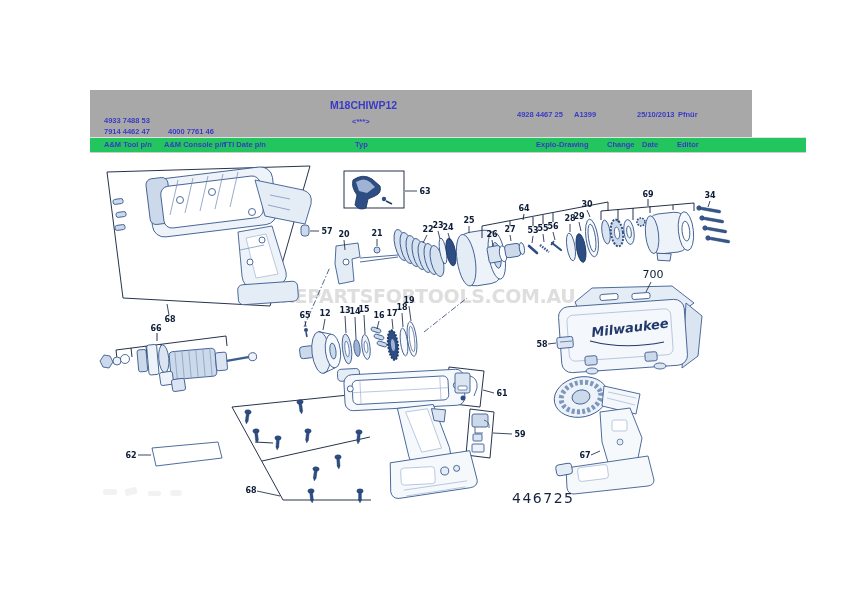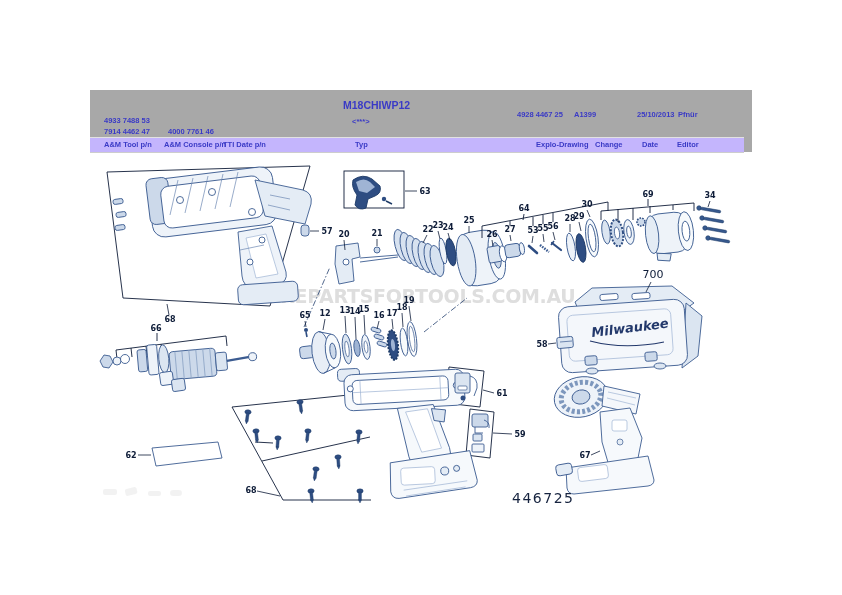--- a/index.html
+++ b/index.html
@@ -1,22 +1,22 @@
 <!DOCTYPE html>
 <html><head>
 <meta charset="utf-8">
 <style>
   html,body{margin:0;padding:0;background:#fff;}
   .page{position:relative;width:842px;height:595px;background:#ffffff;overflow:hidden;
         font-family:"Liberation Sans",sans-serif;}
   .titleblock{position:absolute;left:90px;top:90px;width:662px;height:62px;background:#a8a8a8;}
   .titleblock span,.titleblock div.t{position:absolute;white-space:nowrap;color:#3a3ac6;
         font-weight:bold;font-size:7.5px;line-height:8px;}
-  .hdr-title{position:absolute;left:240px;top:9px;color:#3a3ac6;font-weight:bold;font-size:10.5px;margin-left:13px;}
-  .hdr-strip{position:absolute;left:0;top:47px;width:654px;height:14px;background:#c4b5fd;
+  .hdr-title{position:absolute;left:240px;top:9px;color:#3a3ac6;font-weight:bold;font-size:10.5px;}
+  .hdr-strip{position:absolute;left:0;top:47px;width:716px;height:14px;background:#22c55e;
         border-top:1px solid #e2e2e2;border-bottom:1px solid #cdcdcd;}
   .hdr-strip span{top:3px;}
   svg text{font-family:"DejaVu Sans",sans-serif;}
   .diagram-svg{position:absolute;left:0;top:0;}
 </style>
 </head>
 <body>
 
 <div class="page">
 
@@ -33,21 +33,21 @@
 
     <span style="left:14px;top:38px">7914 4462 47</span>
     <span style="left:78px;top:38px">4000 7761 46</span>
 
     <div class="hdr-strip">
       <span style="left:14px">A&amp;M Tool p/n</span>
       <span style="left:74px">A&amp;M Console p/n</span>
       <span style="left:133px">TTI Date p/n</span>
       <span style="left:265px">Typ</span>
       <span style="left:446px">Explo-Drawing</span>
-      <span style="left:505px">Change</span>
+      <span style="left:517px">Change</span>
       <span style="left:552px">Date</span>
       <span style="left:587px">Editor</span>
     </div>
   </div>
 
   <svg class="diagram-svg" width="842" height="595" viewBox="0 0 842 595">
 
     <text x="408" y="303" text-anchor="middle" font-size="19" font-weight="bold" fill="#dedede" letter-spacing="-0.3">SPAREPARTSFORTOOLS.COM.AU</text>
     <g opacity="0.55" fill="#e9e9e9">
       <rect x="103" y="489" width="14" height="6" rx="2"></rect>

